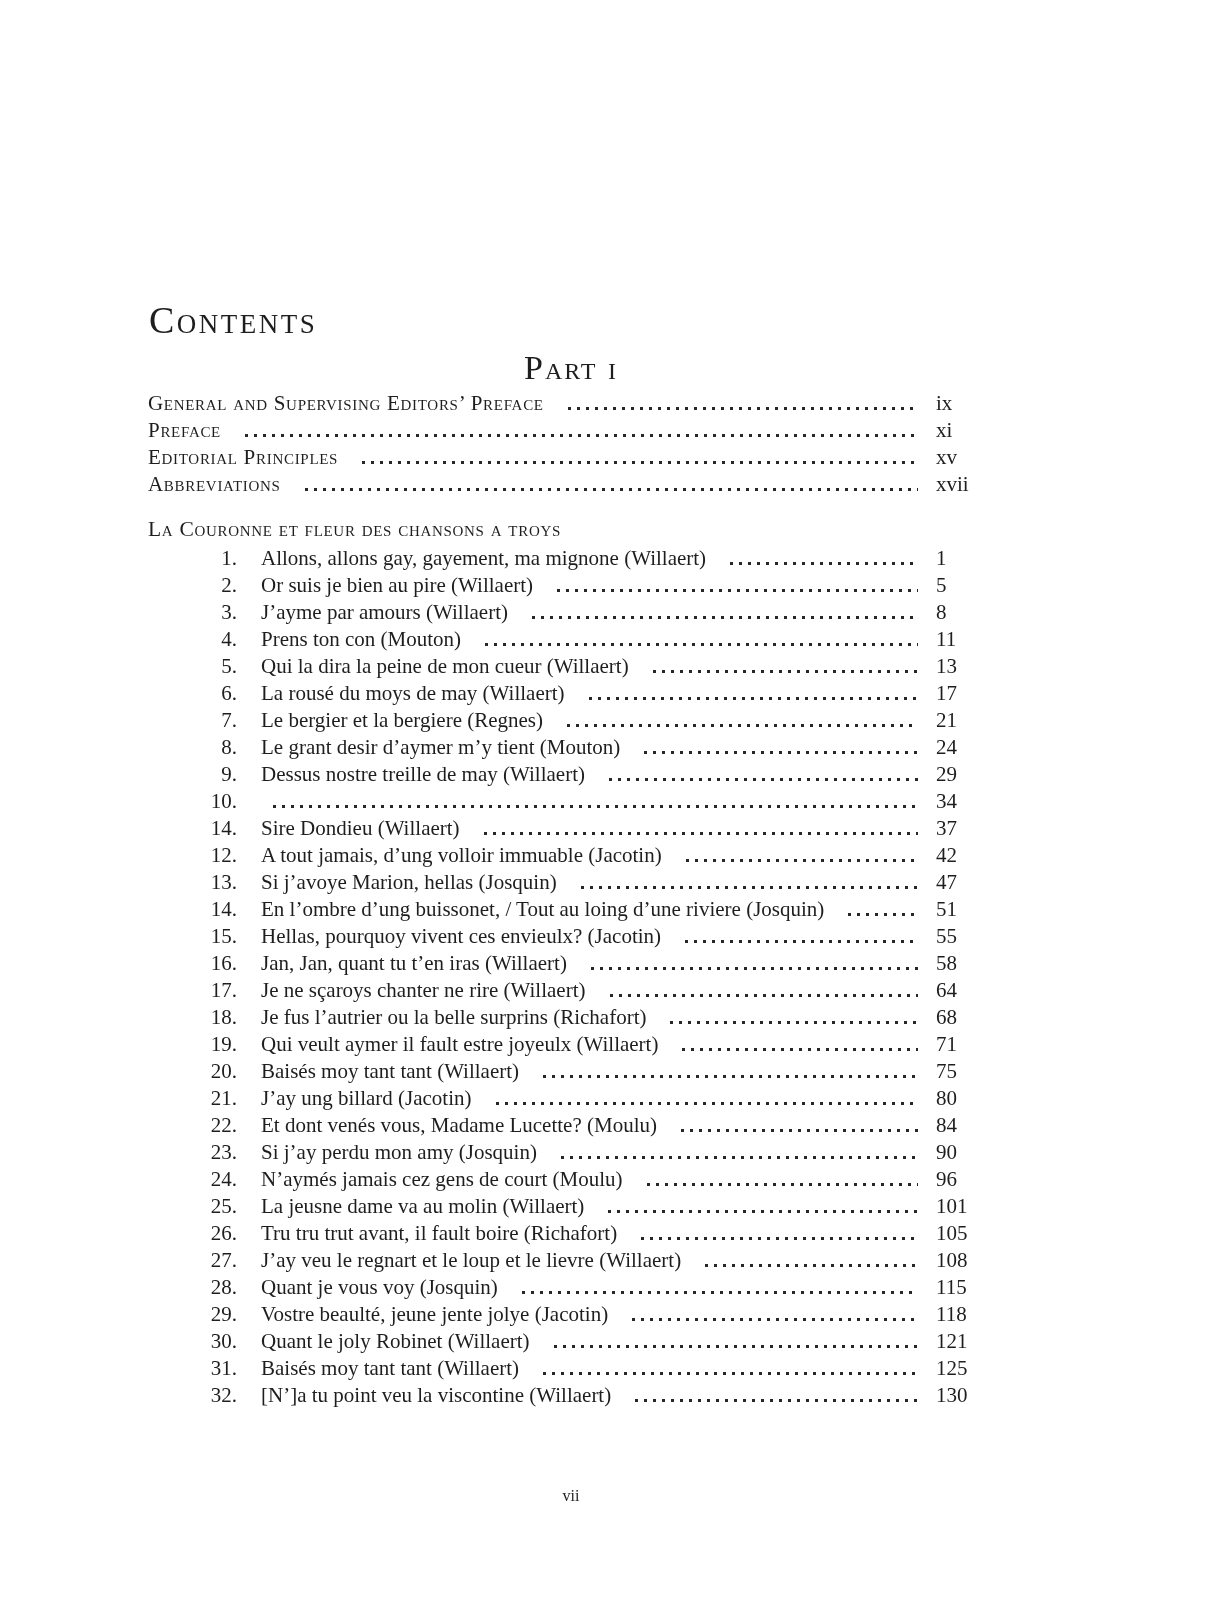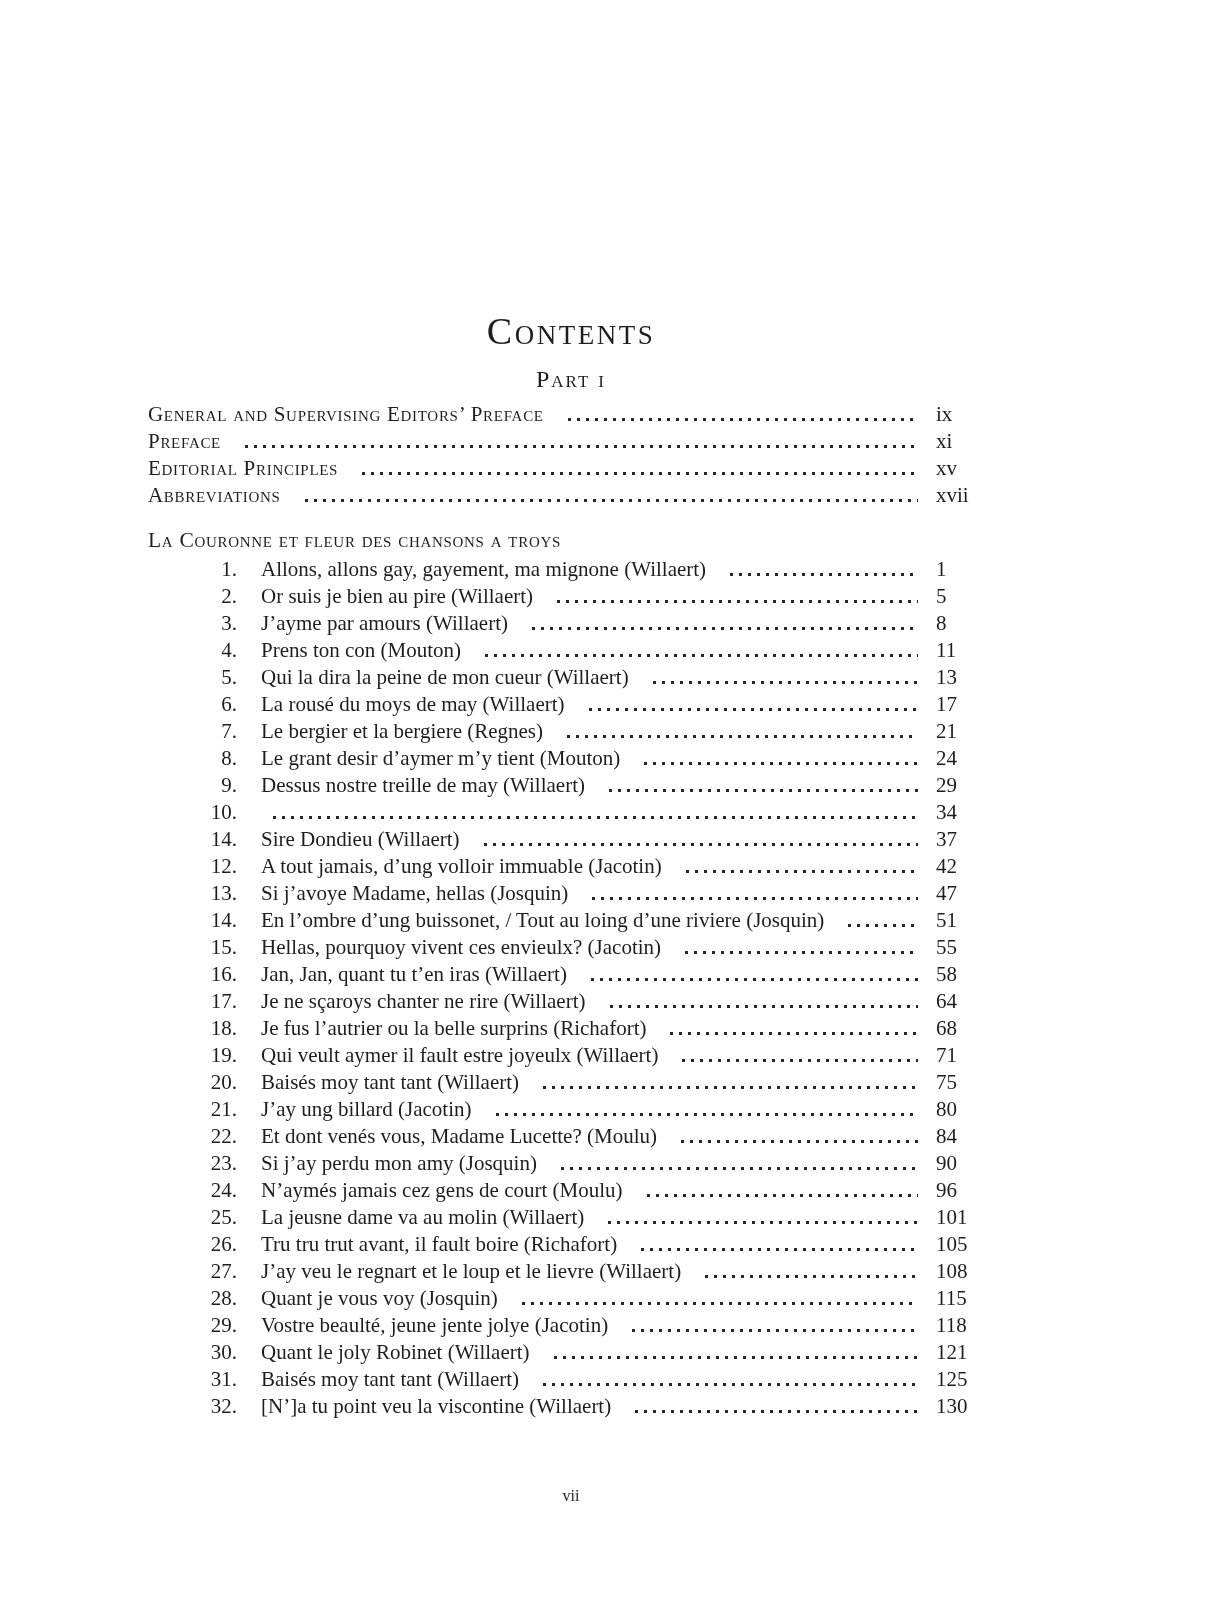--- a/index.html
+++ b/index.html
@@ -16,32 +16,31 @@
     font-family: "Liberation Serif", serif;
     overflow: hidden;
   }
   .content {
     position: absolute;
     left: 148px;
     top: 298px;
     width: 846px;
   }
   .doc-title {
-    margin: 12px;
-    text-align: center;
+    margin: 1px;
     font-size: 38px;
     line-height: 42px;
     font-weight: normal;
     font-variant: small-caps;
     letter-spacing: 2.5px;
   }
   .part-heading {
     margin: 12px 0 0 0;
     text-align: center;
-    font-size: 24px;
+    font-size: 34px;
     line-height: 30px;
     font-weight: normal;
     font-variant: small-caps;
     letter-spacing: 2px;
   }
   .fm-list {
     margin-top: 7px;
   }
   .toc-row {
     display: flex;
@@ -206,21 +205,21 @@
     <span class="pagenum">37</span>
   </div>
           <div class="toc-row item-row">
     <span class="item-num">12.</span>
     <span class="item-title">A tout jamais, d’ung volloir immuable (Jacotin)</span>
     <span class="leader"></span>
     <span class="pagenum">42</span>
   </div>
           <div class="toc-row item-row">
     <span class="item-num">13.</span>
-    <span class="item-title">Si j’avoye Madame, hellas (Josquin)</span>
+    <span class="item-title">Si j’avoye Marion, hellas (Josquin)</span>
     <span class="leader"></span>
     <span class="pagenum">47</span>
   </div>
           <div class="toc-row item-row">
     <span class="item-num">14.</span>
     <span class="item-title">En l’ombre d’ung buissonet, / Tout au loing d’une riviere (Josquin)</span>
     <span class="leader"></span>
     <span class="pagenum">51</span>
   </div>
           <div class="toc-row item-row">

